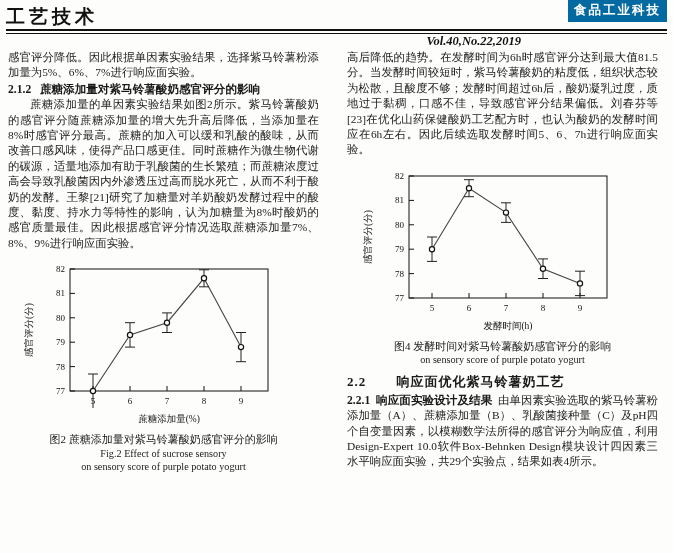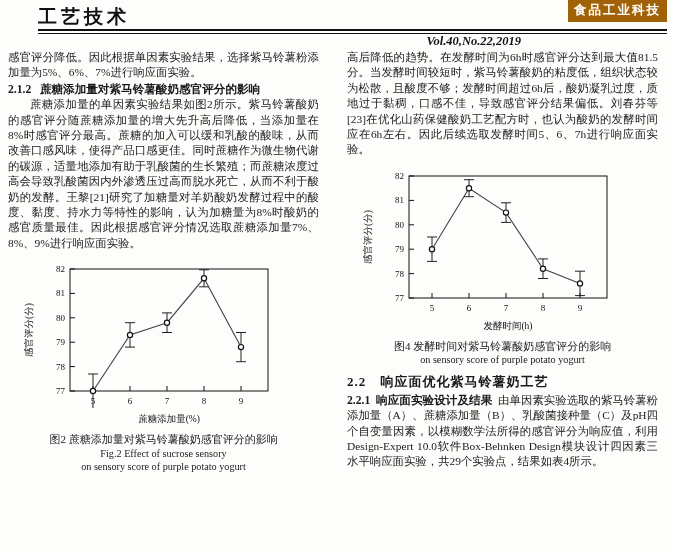--- a/index.html
+++ b/index.html
@@ -19,37 +19,36 @@
     position: relative;
     width: 673px;
     height: 553px;
     box-sizing: border-box;
     padding: 0;
   }
   
   .header {
     position: relative;
     height: 46px;
-    margin-left: 32px;
   }
   .journal-title {
     position: absolute;
     left: 6px;
     top: 4px;
     font-family: "DejaVu Serif", serif;
     font-weight: bold;
     font-size: 19px;
     letter-spacing: 4px;
     color: #111;
   }
   .masthead-box {
     position: absolute;
     right: 6px;
     top: 0px;
-    background: #a16207;
+    background: #0369a1;
     color: #fff;
     font-family: "DejaVu Serif", serif;
     font-size: 12.5px;
     letter-spacing: 2px;
     padding: 2px 6px 3px 6px;
     font-weight: bold;
   }
   .header-rule {
     position: absolute;
     left: 6px;
@@ -106,21 +105,21 @@
   .sec-head .num {
     font-weight: bold;
   }
   .sec-head-big {
     font-size: 13px;
     font-weight: bold;
     margin: 6px 0 2px 0;
     letter-spacing: 1px;
   }
   .sec-head-big .num {
-    margin-right: 10px;
+    margin-right: 26px;
   }
   
   .figure {
     margin: 6px 0 0 0;
     text-align: center;
   }
   .figcap {
     font-size: 11px;
     line-height: 14.5px;
     text-align: center;

